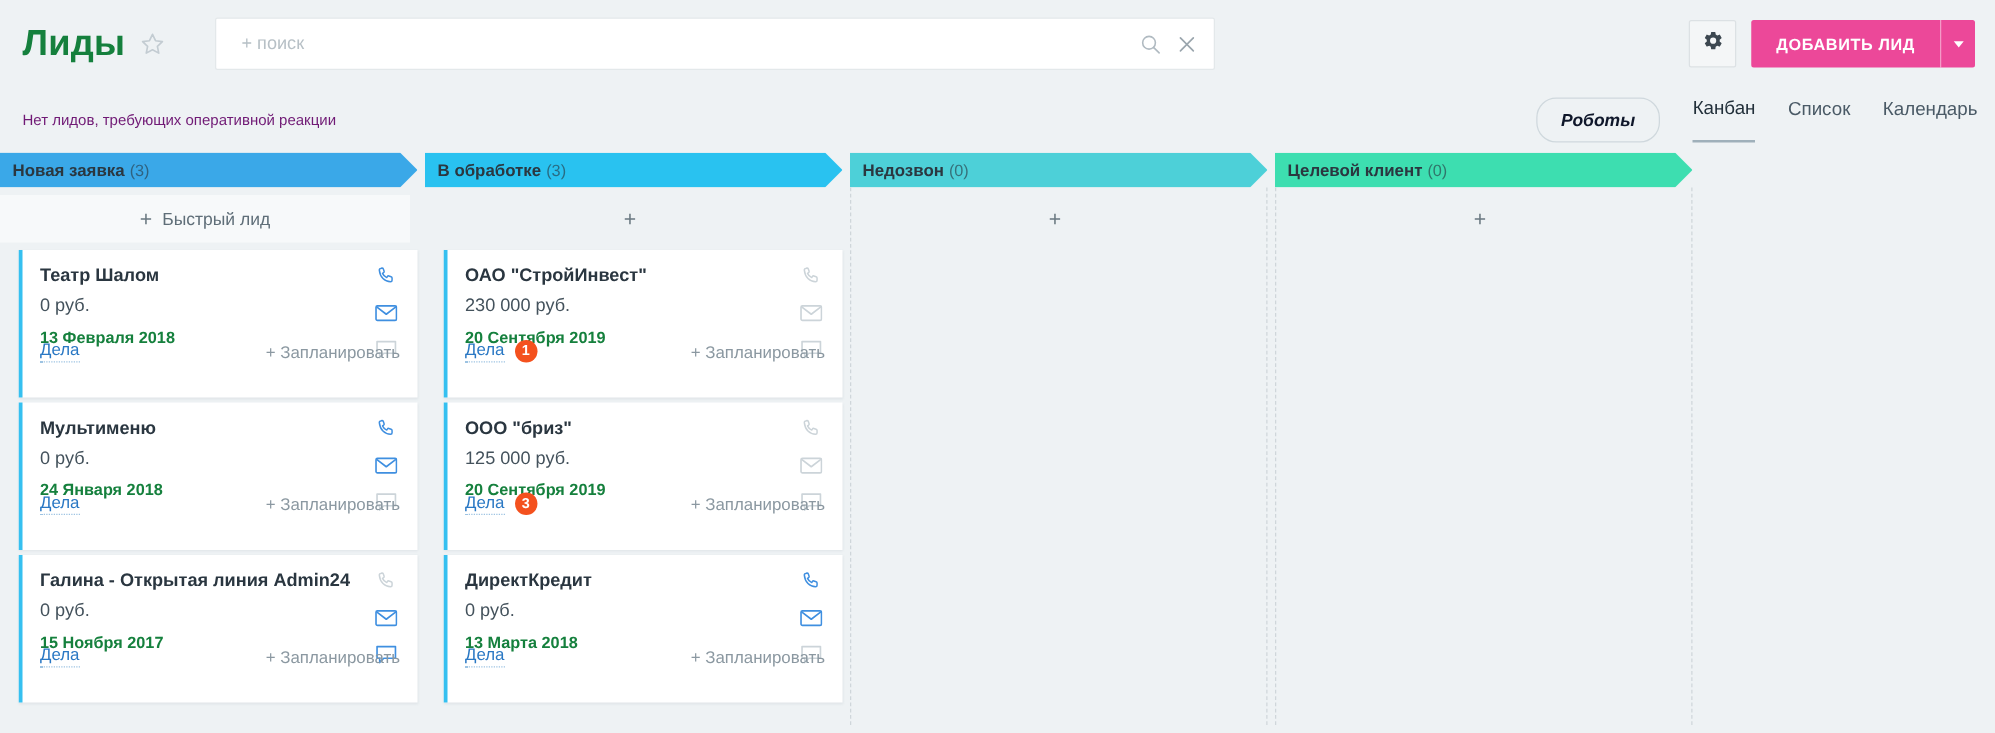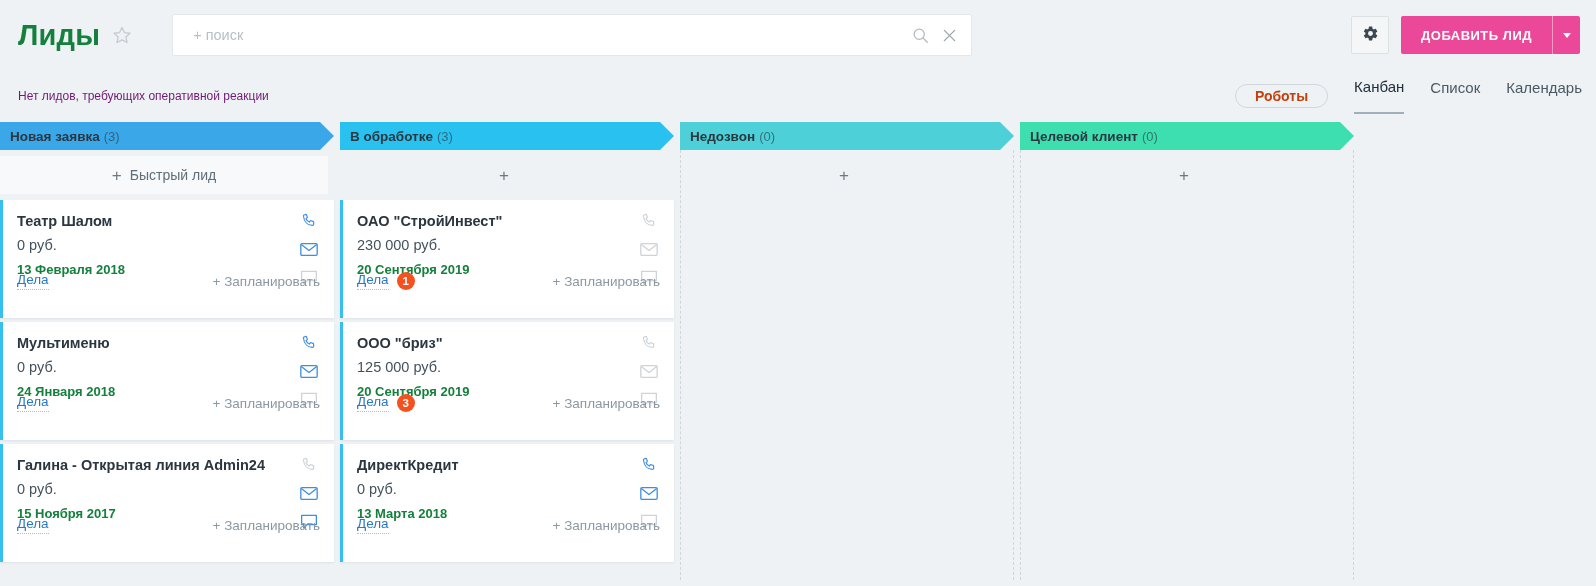--- a/index.html
+++ b/index.html
@@ -126,29 +126,30 @@
     display: flex;
     align-items: center;
     padding: 0 14px 0 18px;
     background: #eef2f4;
   }
   .subbar-note { font-size: 12px; color: #701a75; }
   .subbar-right { margin-left: auto; display: flex; align-items: center; gap: 26px; }
   .robots-pill {
     border: 1px solid #cfd8dd;
     border-radius: 16px;
-    height: 24px;
+    height: 36px;
     padding: 0 19px;
     display: flex; align-items: center;
     font-size: 14px;
     font-weight: bold;
-    color: #c2410c;
+    color: #0f172a;
     background: transparent;
     cursor: pointer;
     white-space: nowrap;
+    font-style: italic;
   }
   .view-tab {
     font-size: 15px;
     color: #4a5a66;
     cursor: pointer;
     padding-bottom: 17px;
     white-space: nowrap;
   }
   .view-tab.active {
     color: #22303a;
@@ -205,21 +206,21 @@
     align-items: center;
     justify-content: center;
     gap: 8px;
     font-size: 14px;
     color: #5f6e78;
     cursor: pointer;
   }
   .add-row.filled { background: #f7f9fa; }
   .plus-glyph { font-size: 17px; line-height: 1; color: #6b7982; font-weight: 500; }
 
-  .cards { display: flex; flex-direction: column; gap: 4px; padding-top: 6px; }
+  .cards { display: flex; flex-direction: column; gap: 4px; padding-top: 6px; margin-left: 15px; }
 
   .card {
     position: relative;
     background: #fff;
     height: 118px;
     padding: 13px 0 0 14px;
     border-left: 3px solid #35c0f0;
     box-shadow: 0 1px 2px rgba(80,100,115,.10);
     cursor: pointer;
   }

